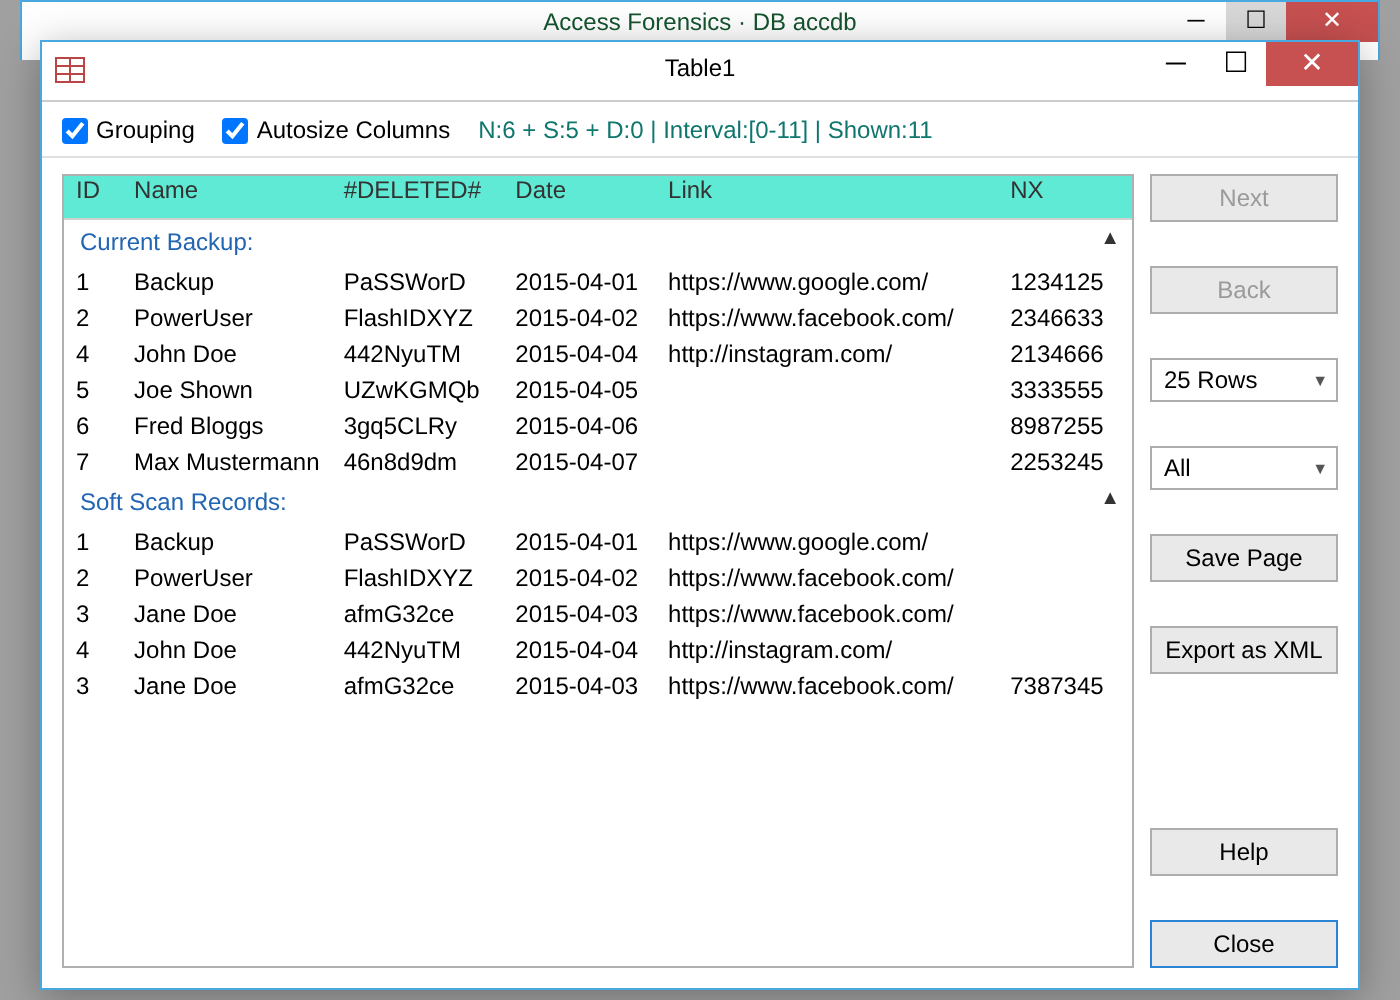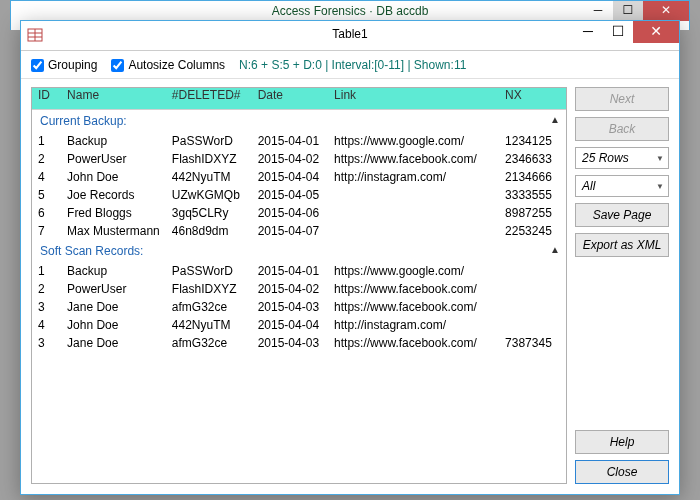--- a/index.html
+++ b/index.html
@@ -34,21 +34,21 @@
 .c-del { width: 90px; }
 .c-date { width: 80px; }
 .c-link { width: 180px; }
 .c-nx { width: 70px; }
 .caret { position: absolute; right: 6px; top: 4px; color: #333; font-size: 10px; }
 
 .group { color: #2265b3; padding: 4px 8px; position: relative; }
 .row { display: flex; padding: 2px 0; }
 .row div { padding: 0 6px; overflow: hidden; white-space: nowrap; }
 
-.side { width: 94px; display: flex; flex-direction: column; gap: 6px; font-style: italic; }
+.side { width: 94px; display: flex; flex-direction: column; gap: 22px; }
 .btn { border: 1px solid #adadad; background: #e9e9e9; height: 24px; display: flex; align-items: center; justify-content: center; cursor: pointer; }
 .btn.disabled { color: #9a9a9a; cursor: default; }
 .btn.primary { border-color: #2c84d4; }
 .sel { border: 1px solid #adadad; background: #fff; height: 22px; display: flex; align-items: center; justify-content: space-between; padding: 0 4px 0 6px; cursor: pointer; }
 .sel .arr { font-size: 8px; color: #555; }
 .spacer { flex: 1; }
 </style>
 </head>
 <body>
 
@@ -123,21 +123,21 @@
           <div class="row">
             <div class="c-id">4</div>
             <div class="c-name">John Doe</div>
             <div class="c-del">442NyuTM</div>
             <div class="c-date">2015-04-04</div>
             <div class="c-link">http://instagram.com/</div>
             <div class="c-nx">2134666</div>
           </div>
           <div class="row">
             <div class="c-id">5</div>
-            <div class="c-name">Joe Records</div>
+            <div class="c-name">Joe Shown</div>
             <div class="c-del">UZwKGMQb</div>
             <div class="c-date">2015-04-05</div>
             <div class="c-link"></div>
             <div class="c-nx">3333555</div>
           </div>
           <div class="row">
             <div class="c-id">6</div>
             <div class="c-name">Fred Bloggs</div>
             <div class="c-del">3gq5CLRy</div>
             <div class="c-date">2015-04-06</div>

